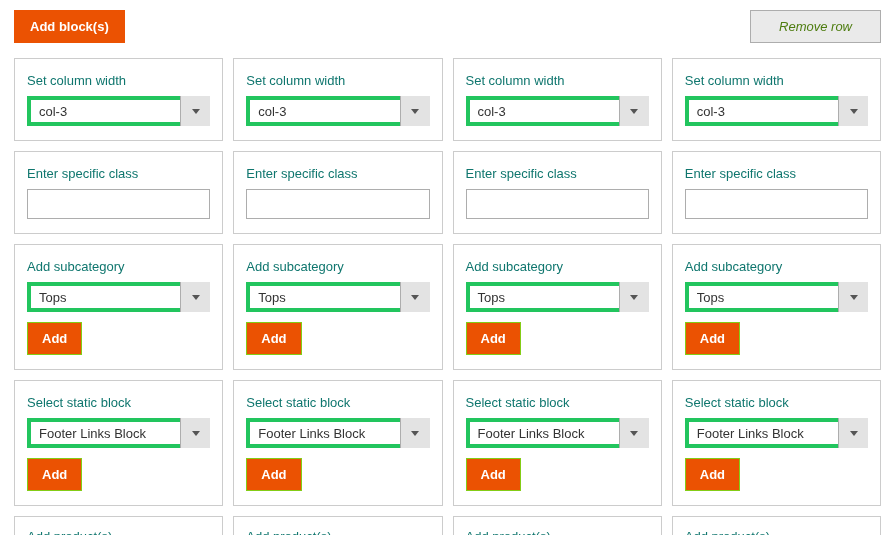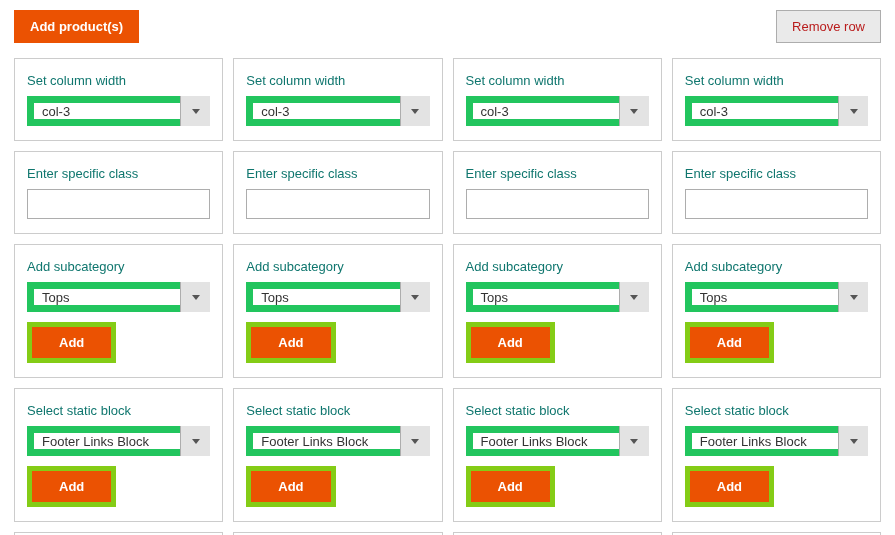--- a/index.html
+++ b/index.html
@@ -21,25 +21,26 @@
       background: #eb5202;
       color: #fff;
       border: 1px solid #eb5202;
       padding: 8px 15px;
       font-size: 13px;
       font-weight: bold;
       cursor: pointer;
     }
     .btn-gray {
       background: #eaeaea;
-      color: #b91c1c;
+      color: #4d7c0f;
       border: 1px solid #adadad;
-      padding: 8px 15px;
-      font-size: 13px;
-      cursor: pointer;
+      padding: 8px 28px;
+      font-size: 13px;
+      cursor: pointer;
+      font-style: italic;
     }
     .columns {
       display: flex;
       gap: 10px;
     }
     .column {
       flex: 1;
       display: flex;
       flex-direction: column;
       gap: 10px;
@@ -55,21 +56,21 @@
       color: #0f766e;
       font-size: 13px;
     }
     .select-wrap {
       position: relative;
       width: 100%;
     }
     .select-box {
       width: 100%;
       height: 30px;
-      border: 7px solid #22c55e;
+      border: 4px solid #22c55e;
       background: #fff;
       padding: 0 34px 0 8px;
       font-size: 13px;
       color: #333;
       display: flex;
       align-items: center;
       cursor: pointer;
     }
     .select-arrow {
       position: absolute;
@@ -87,35 +88,35 @@
     .text-input {
       width: 100%;
       height: 30px;
       border: 1px solid #adadad;
       padding: 0 8px;
       font-size: 13px;
     }
     .btn-add {
       background: #eb5202;
       color: #fff;
-      border: 5px solid #84cc16;
-      padding: 8px 27px;
+      border: 1px solid #84cc16;
+      padding: 8px 14px;
       font-size: 13px;
       font-weight: bold;
       cursor: pointer;
       margin-top: 10px;
     }
     .section.with-add .btn-add { margin-top: 10px; }
     .section.product { padding: 12px 12px 14px 12px; }
   </style>
 </head>
 <body>
 
 <div class="top-bar">
-  <button class="btn-orange">Add product(s)</button>
+  <button class="btn-orange">Add block(s)</button>
   <button class="btn-gray">Remove row</button>
 </div>
 
 <div class="columns" id="columns-container">
     <div class="column">
       <div class="section with-add">
         <span class="section-label">Set column width</span>
         <div class="select-wrap">
           <div class="select-box">
             <span>col-3</span>

